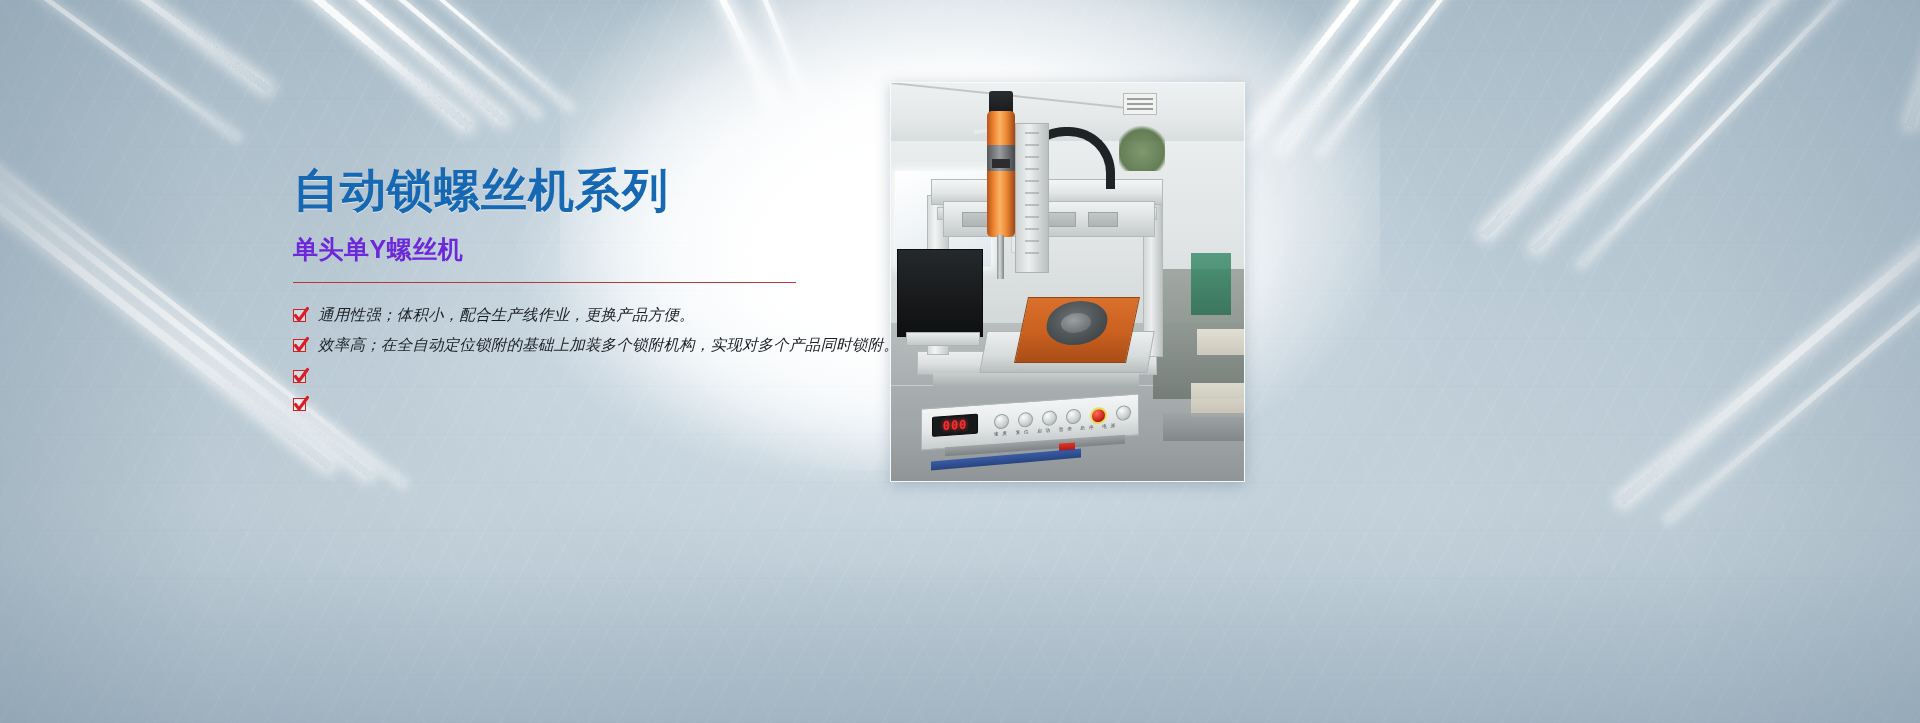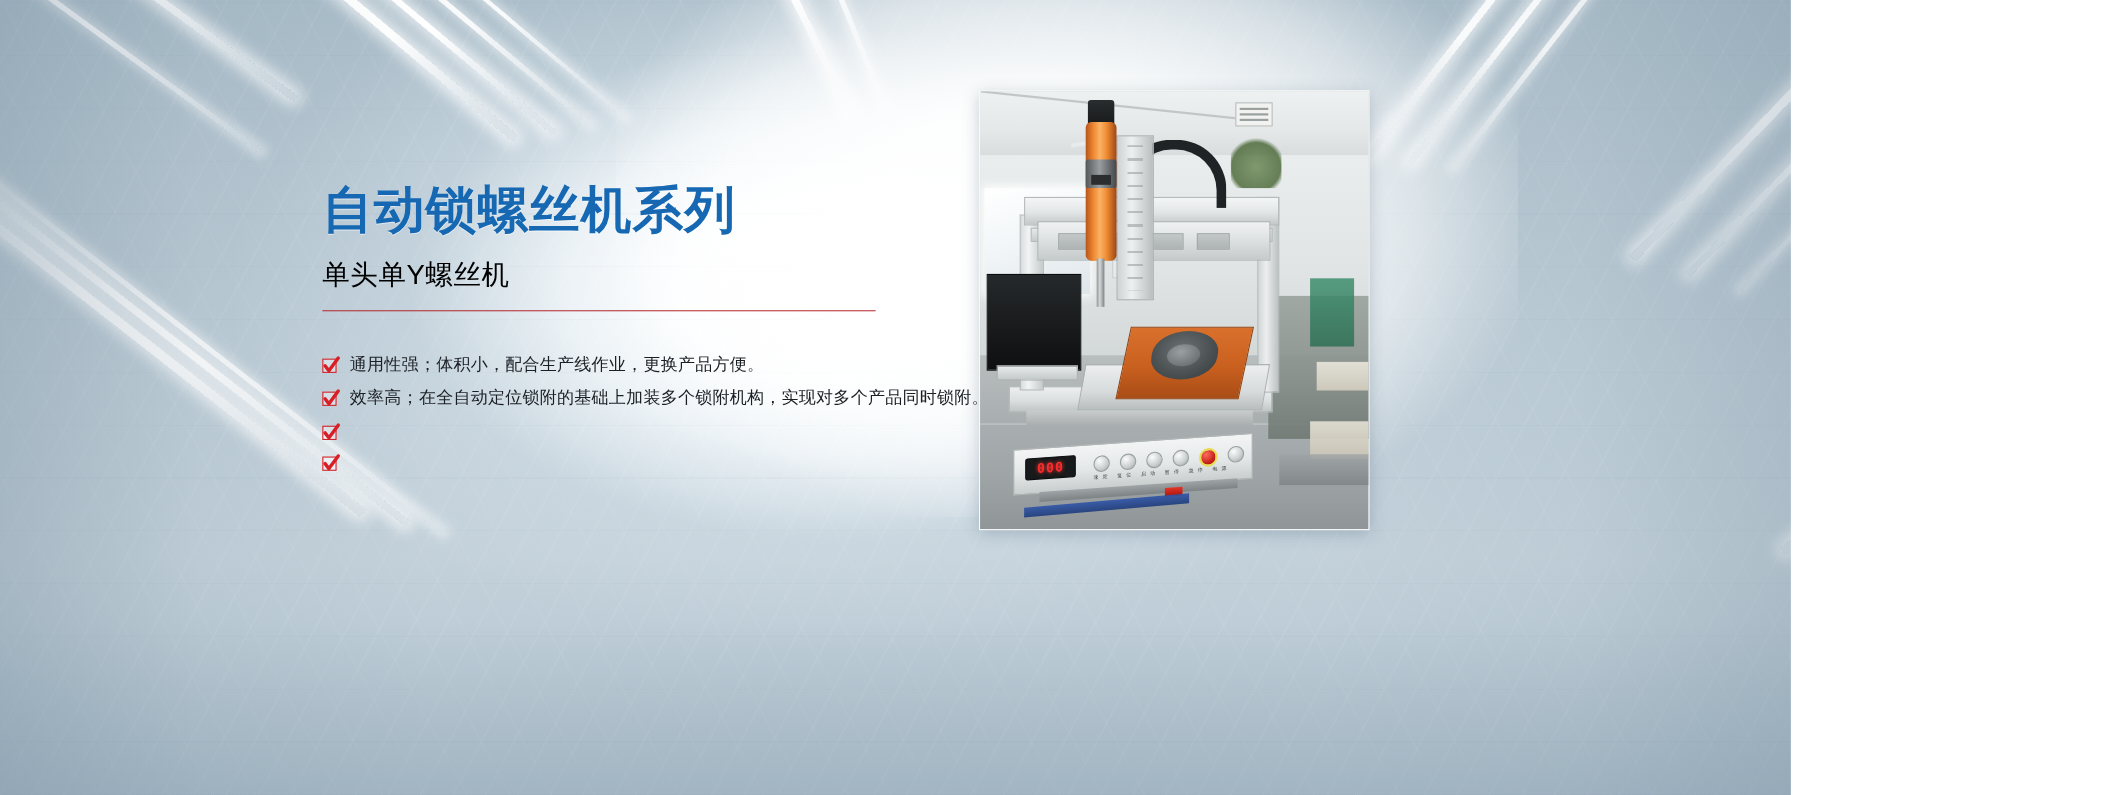--- a/index.html
+++ b/index.html
@@ -6,21 +6,21 @@
 
   html, body {
     width: 1920px;
     height: 723px;
     overflow: hidden;
     font-family: "Liberation Sans", "DejaVu Sans", sans-serif;
   }
 
   #banner {
     position: relative;
-    width: 1628px;
+    width: 1920px;
     height: 723px;
     overflow: hidden;
     background: #b9c8d2;
   }
 
   
   .bg-base {
     position: absolute; inset: 0;
     background:
       radial-gradient(ellipse 560px 330px at 47% 36%, #ffffff 0%, #fdfeff 26%, rgba(243,248,251,0.85) 46%, rgba(214,226,234,0.35) 70%, rgba(190,205,216,0) 100%),
@@ -77,37 +77,38 @@
     letter-spacing: 1px;
     color: #1668b3;
     line-height: 1.12;
     text-shadow: 0 1px 0 rgba(255,255,255,0.55);
     white-space: nowrap;
   }
 
   .subhead {
     margin-top: 16px;
     font-size: 25px;
-    font-weight: 400;
-    color: #000000;
+    font-weight: 700;
+    color: #6d28d9;
     letter-spacing: .5px;
     white-space: nowrap;
   }
 
   .divider {
     margin-top: 16px;
     width: 503px;
     height: 1px;
     background: #b4282e;
     opacity: .92;
   }
 
   ul.features {
     list-style: none;
-    margin-top: 40px;
+    margin-top: 23px;
+    font-style: italic;
   }
   ul.features li {
     display: flex;
     align-items: flex-start;
     margin-bottom: 12px;
     white-space: nowrap;
   }
   ul.features li:last-child { margin-bottom: 0; }
 
   .check {

